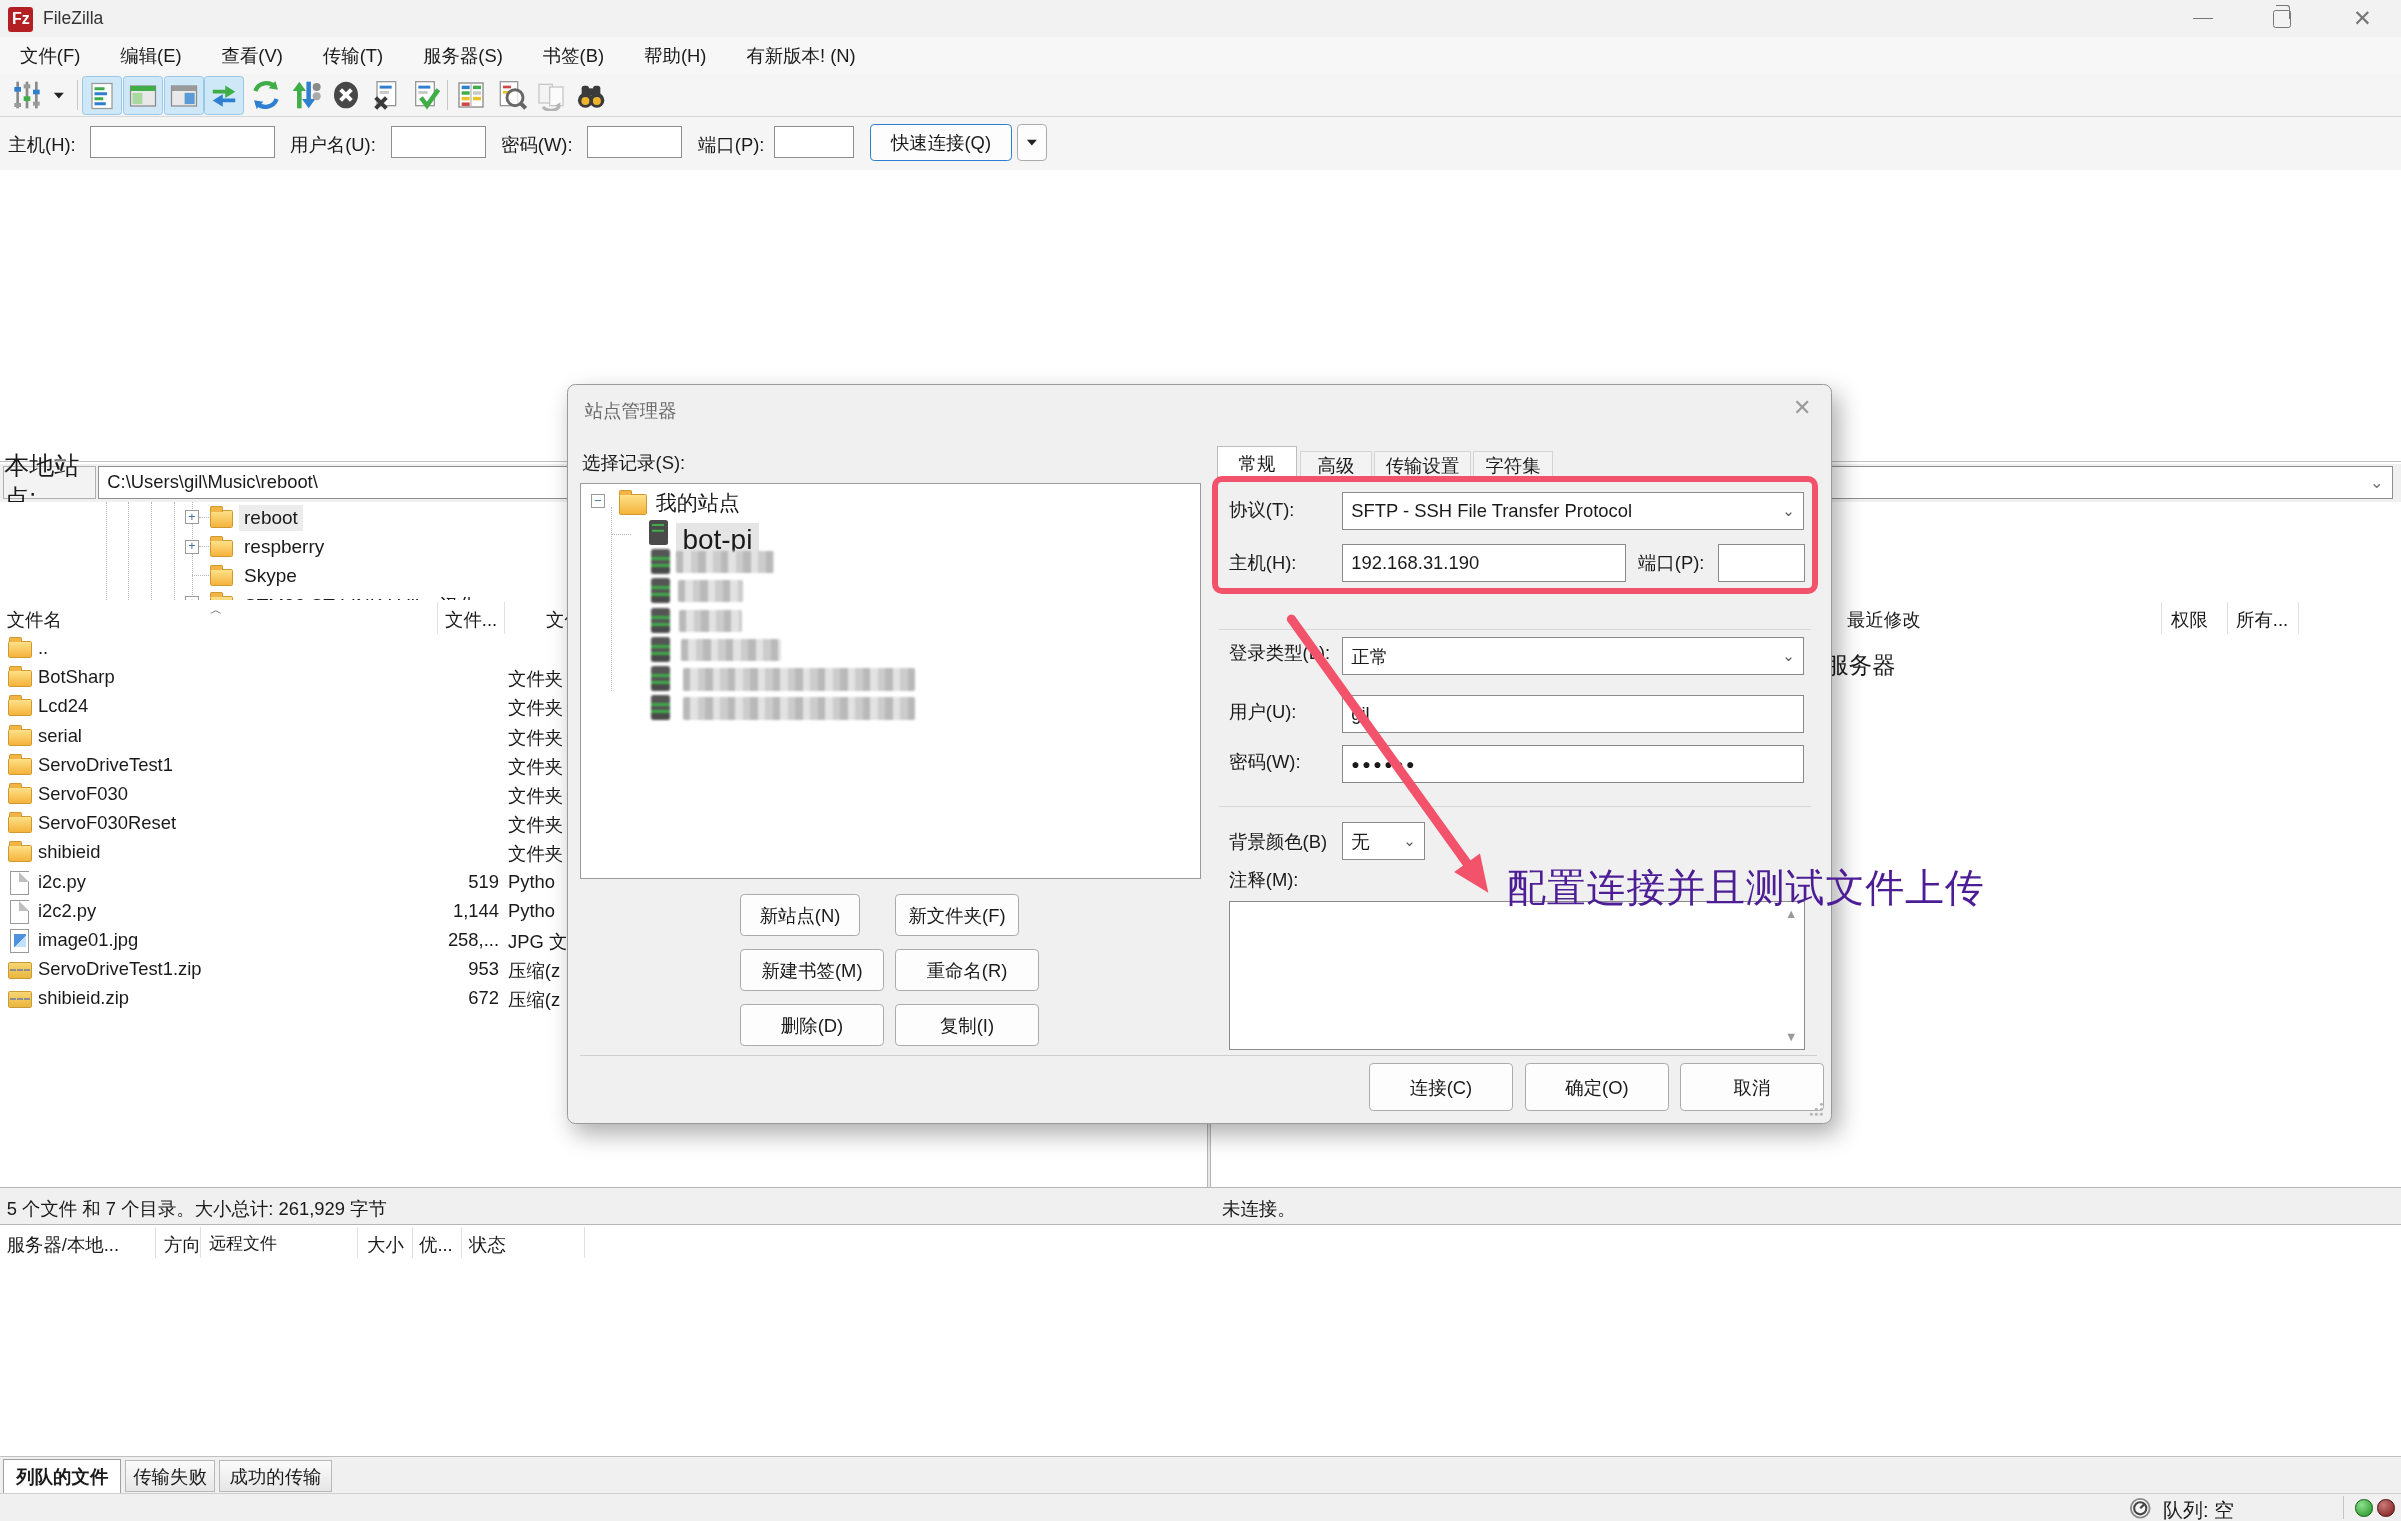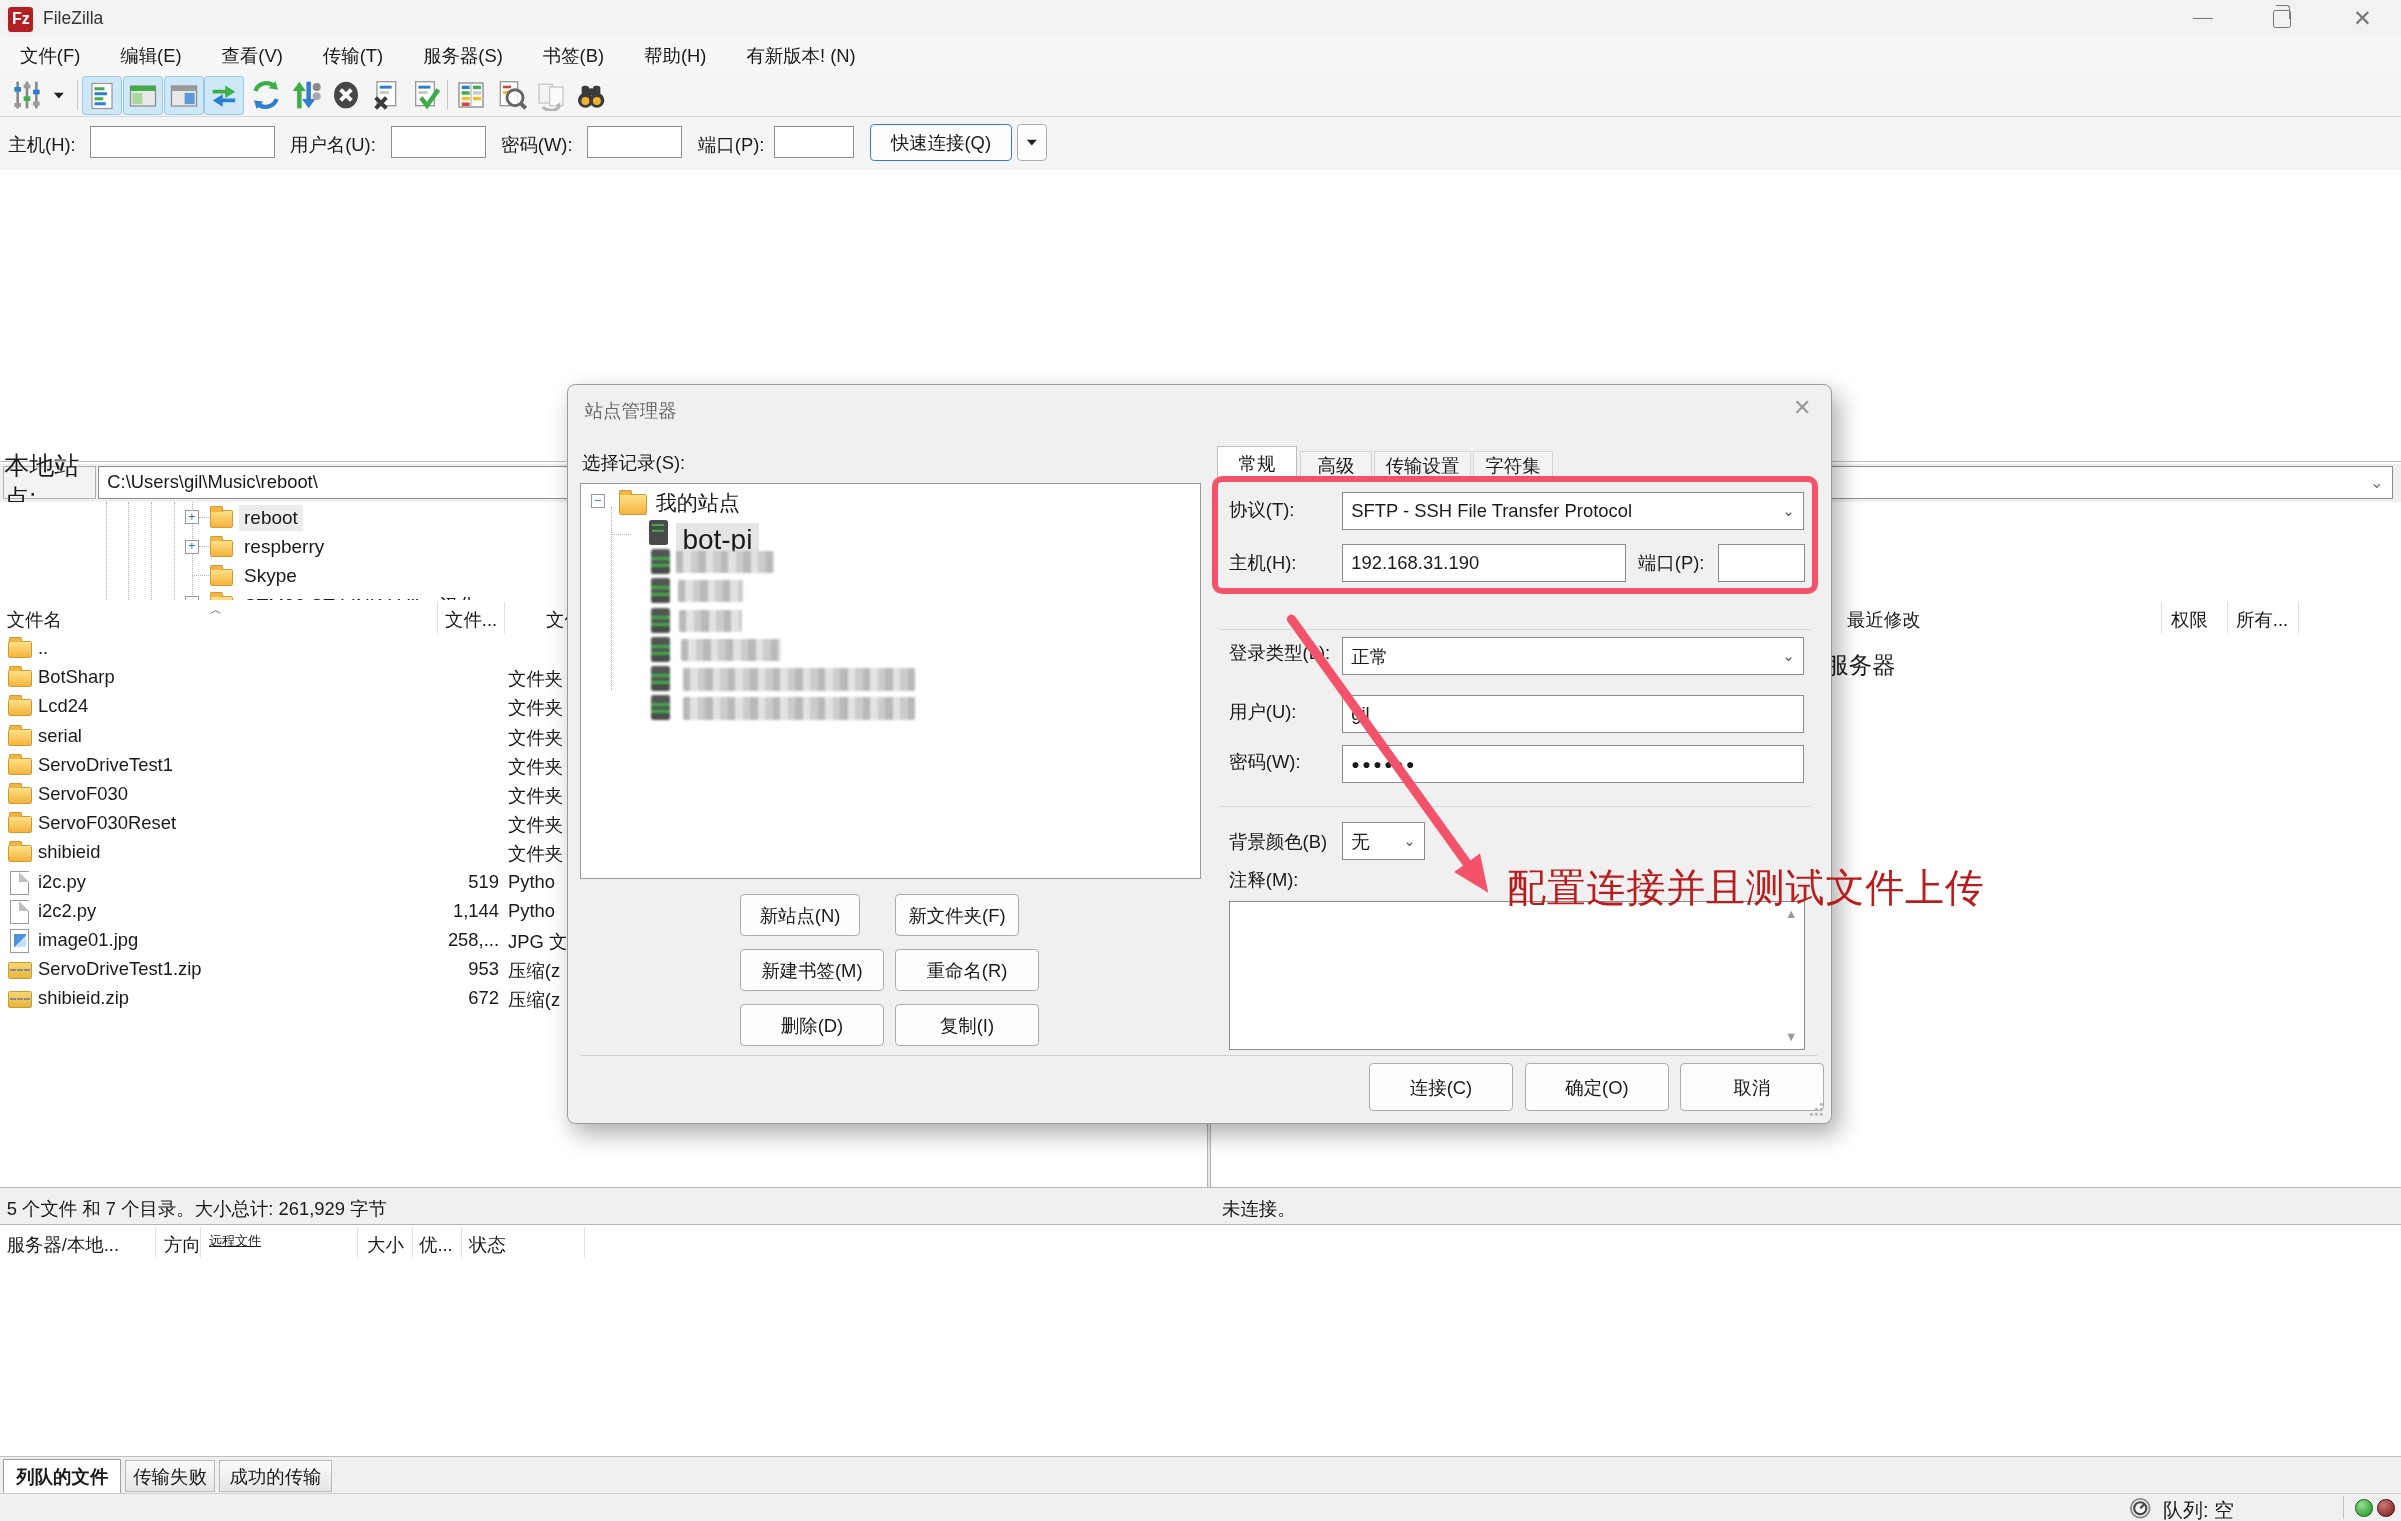--- a/index.html
+++ b/index.html
@@ -63,21 +63,21 @@
   .dtab{position:absolute;display:flex;align-items:center;justify-content:center;font-size:18.4px;box-sizing:border-box;}
   .dtab.sel{background:#fff;border:0.8px solid #bdbdbd;border-bottom:none;}
   .dtab.uns{background:#f3f3f3;border:0.8px solid #d4d4d4;}
   .dsep{position:absolute;height:0.8px;background:#d8d8d8;}
   .censor{position:absolute;border-radius:1.7px;filter:blur(1.3px);
           background:repeating-linear-gradient(90deg,#b9b9b9 0 7.5px,#e2e2e2 7.5px 15px,#cccccc 15px 22.5px),repeating-linear-gradient(0deg,rgba(255,255,255,.55) 0 5.8px,rgba(0,0,0,.10) 5.8px 11.7px);}
   .censor-ic{position:absolute;width:19px;height:25px;border-radius:2.5px;filter:blur(1px);background:linear-gradient(180deg,#555 0 30%,#3fae49 30% 45%,#555 45% 60%,#3fae49 60% 72%,#4a4a4a 72% 100%);}
   
   .anno{z-index:60;}
   .redbox{position:absolute;left:1212px;top:476px;width:606px;height:118px;border:6.7px solid #f2536b;border-radius:10px;box-sizing:border-box;z-index:60;}
-  .redtext{position:absolute;left:1507px;top:861px;font-size:39px;color:#b91c1c;z-index:60;white-space:nowrap;letter-spacing:0.8px;}
+  .redtext{position:absolute;left:1507px;top:861px;font-size:39px;color:#4c1d95;z-index:60;white-space:nowrap;letter-spacing:0.8px;}
   .wctl{position:absolute;top:0;width:53px;height:37px;display:flex;align-items:center;justify-content:center;color:#777;}
 </style>
 </head>
 <body>
 
 <div class="screen">
 
   <div class="abs titlebar">
     <div class="abs" style="left:8.3px;top:6.7px;width:25px;height:25px;background:#b41f24;border-radius:3.3px;display:flex;align-items:center;justify-content:center;color:#fff;font-weight:bold;font-size:16px;">Fz</div>
     <div class="abs" style="left:43px;top:7.5px;font-size:17.5px;color:#333;">FileZilla</div>
@@ -406,21 +406,21 @@
   <div class="abs statusrow">
     <span class="abs" style="left:6.7px;top:7.5px;font-size:18.4px;">5 个文件 和 7 个目录。大小总计: 261,929 字节</span>
     <span class="abs" style="left:1222px;top:7.5px;font-size:18.4px;">未连接。</span>
   </div>
 
   <div class="abs queuehdr">
     <span class="abs" style="left:6.7px;top:5px;font-size:18.4px;">服务器/本地...</span>
     <div class="colline" style="left:155px;"></div>
     <span class="abs" style="left:164px;top:5px;font-size:18.4px;">方向</span>
     <div class="colline" style="left:200px;"></div>
-    <span class="abs" style="left:209px;top:5px;font-size:13px;text-decoration:underline;">远程文件</span>
+    <span class="abs" style="left:209px;top:5px;font-size:17px;">远程文件</span>
     <div class="colline" style="left:357px;"></div>
     <span class="abs" style="left:367px;top:5px;font-size:18.4px;">大小</span>
     <div class="colline" style="left:412px;"></div>
     <span class="abs" style="left:419px;top:5px;font-size:18.4px;">优...</span>
     <div class="colline" style="left:461px;"></div>
     <span class="abs" style="left:469px;top:5px;font-size:18.4px;">状态</span>
     <div class="colline" style="left:584px;"></div>
   </div>
   <div class="abs queuebody"></div>
 

